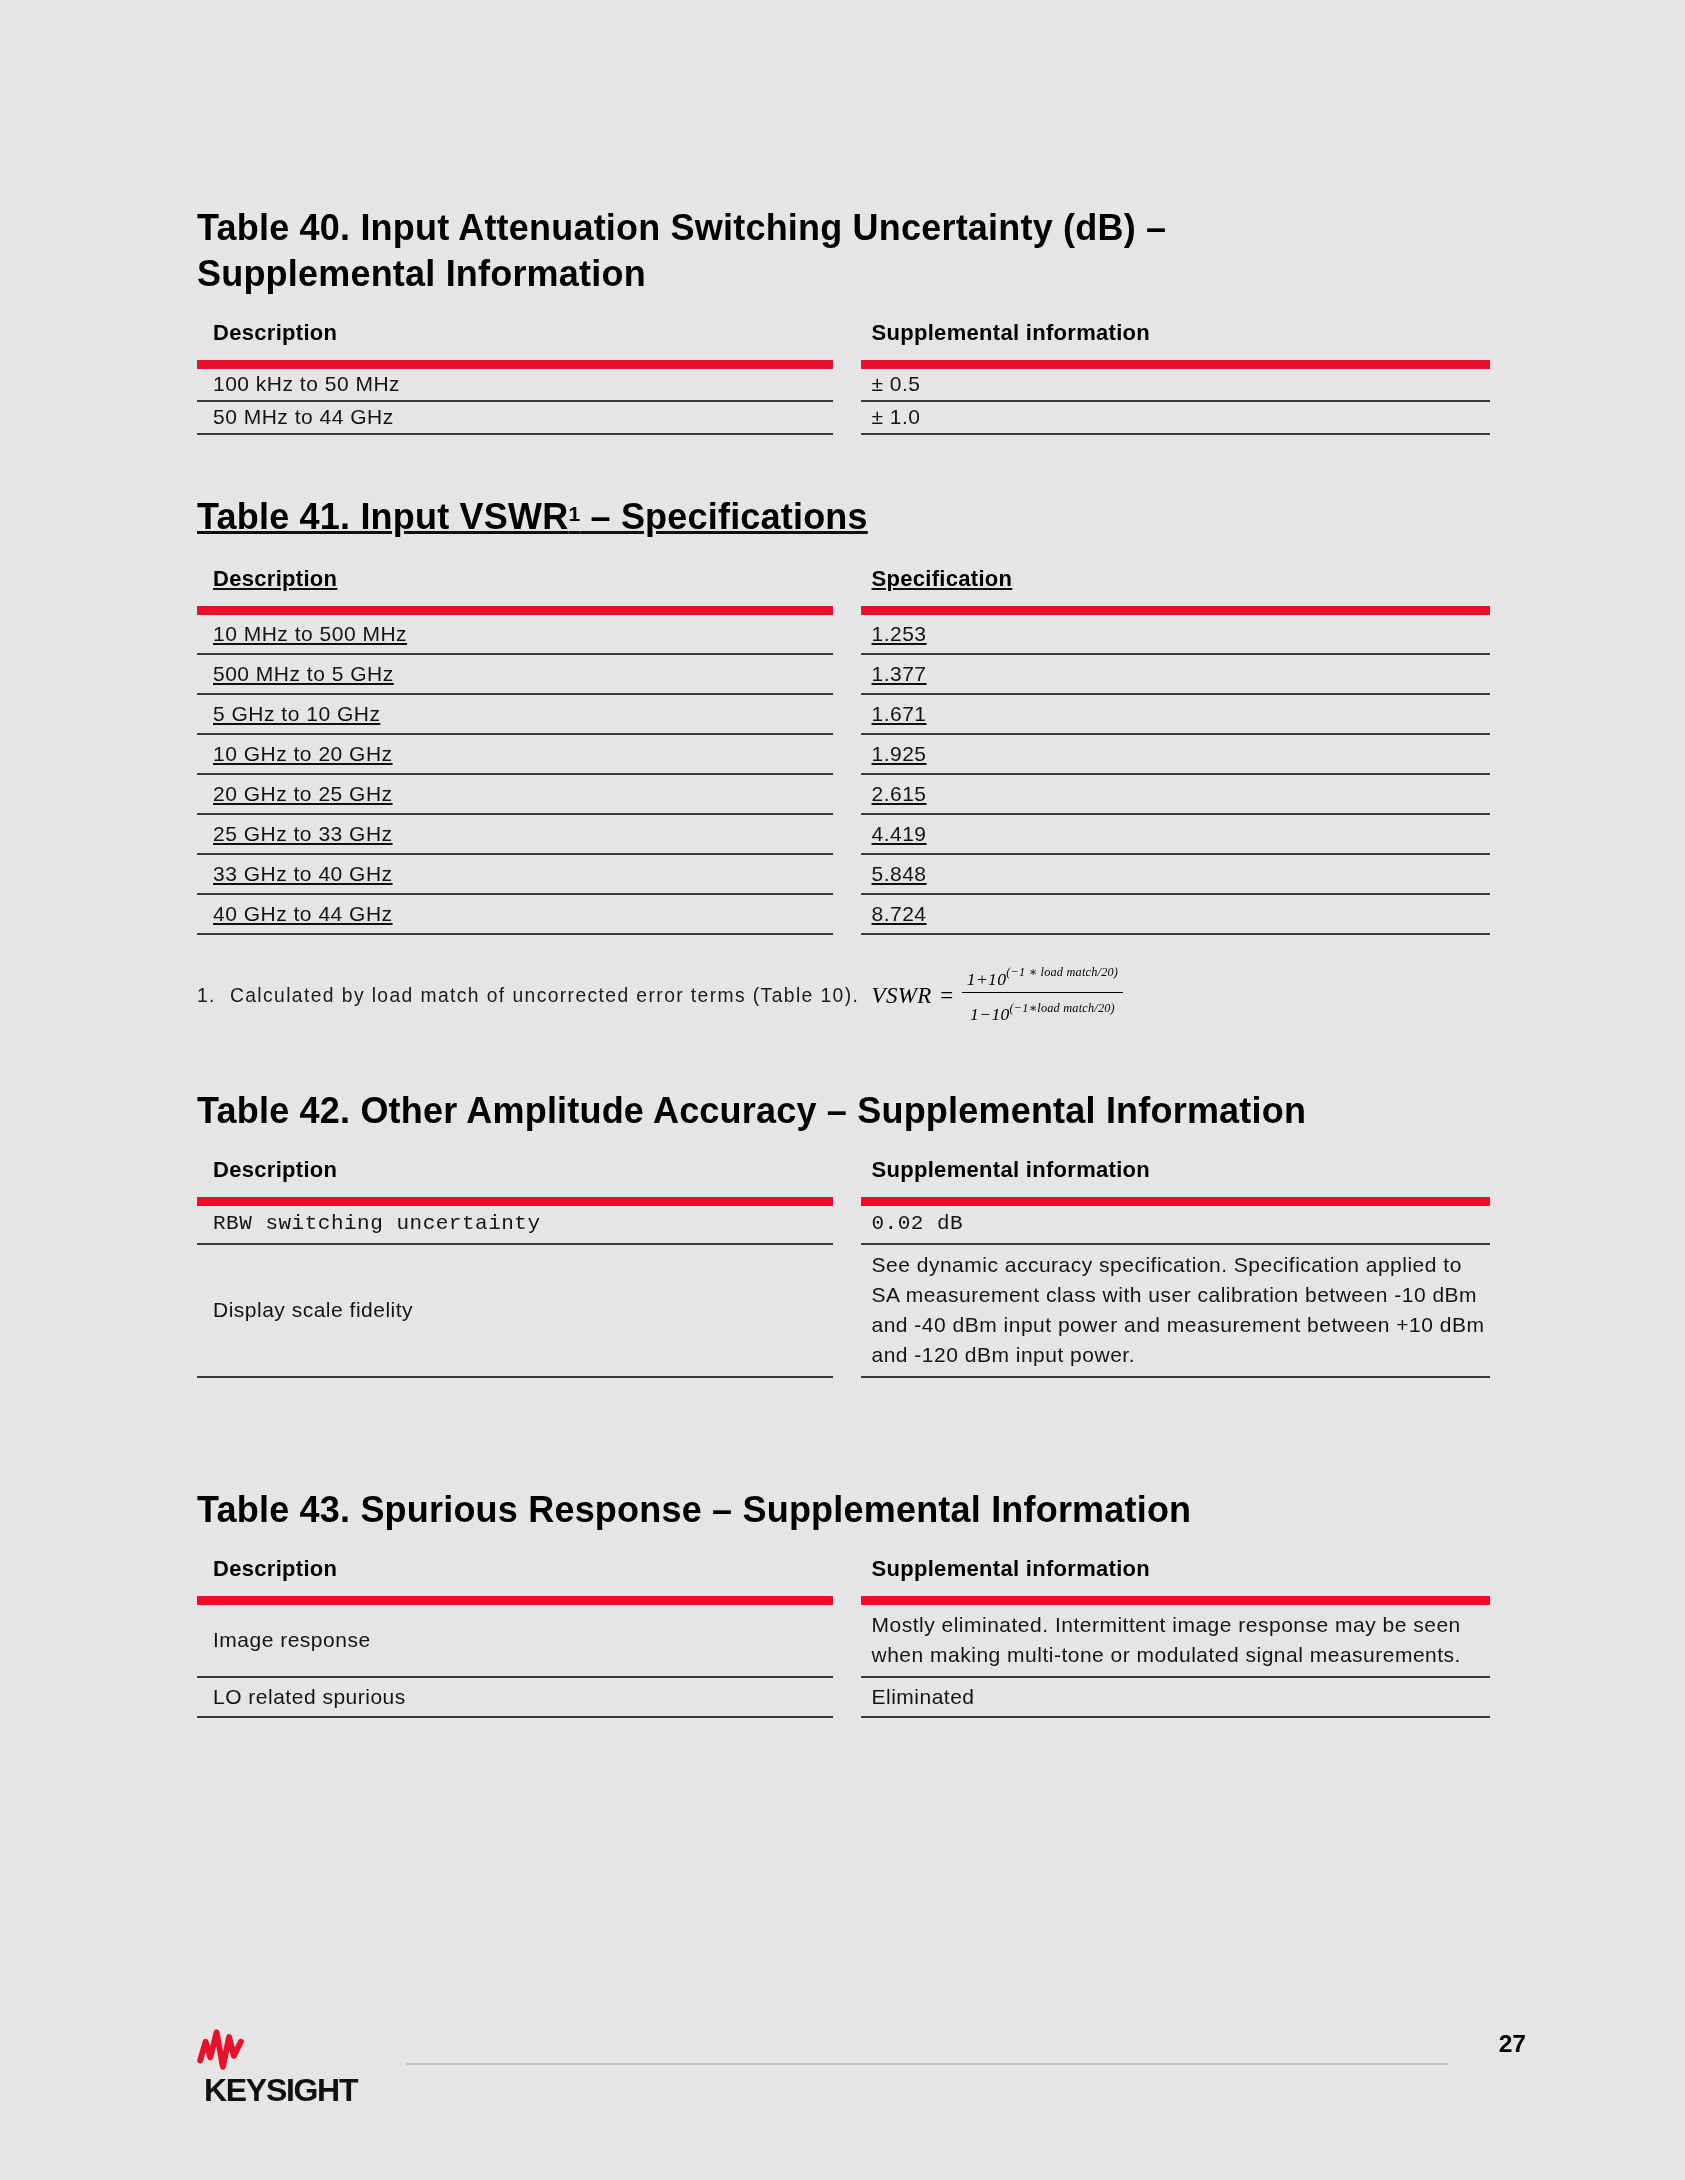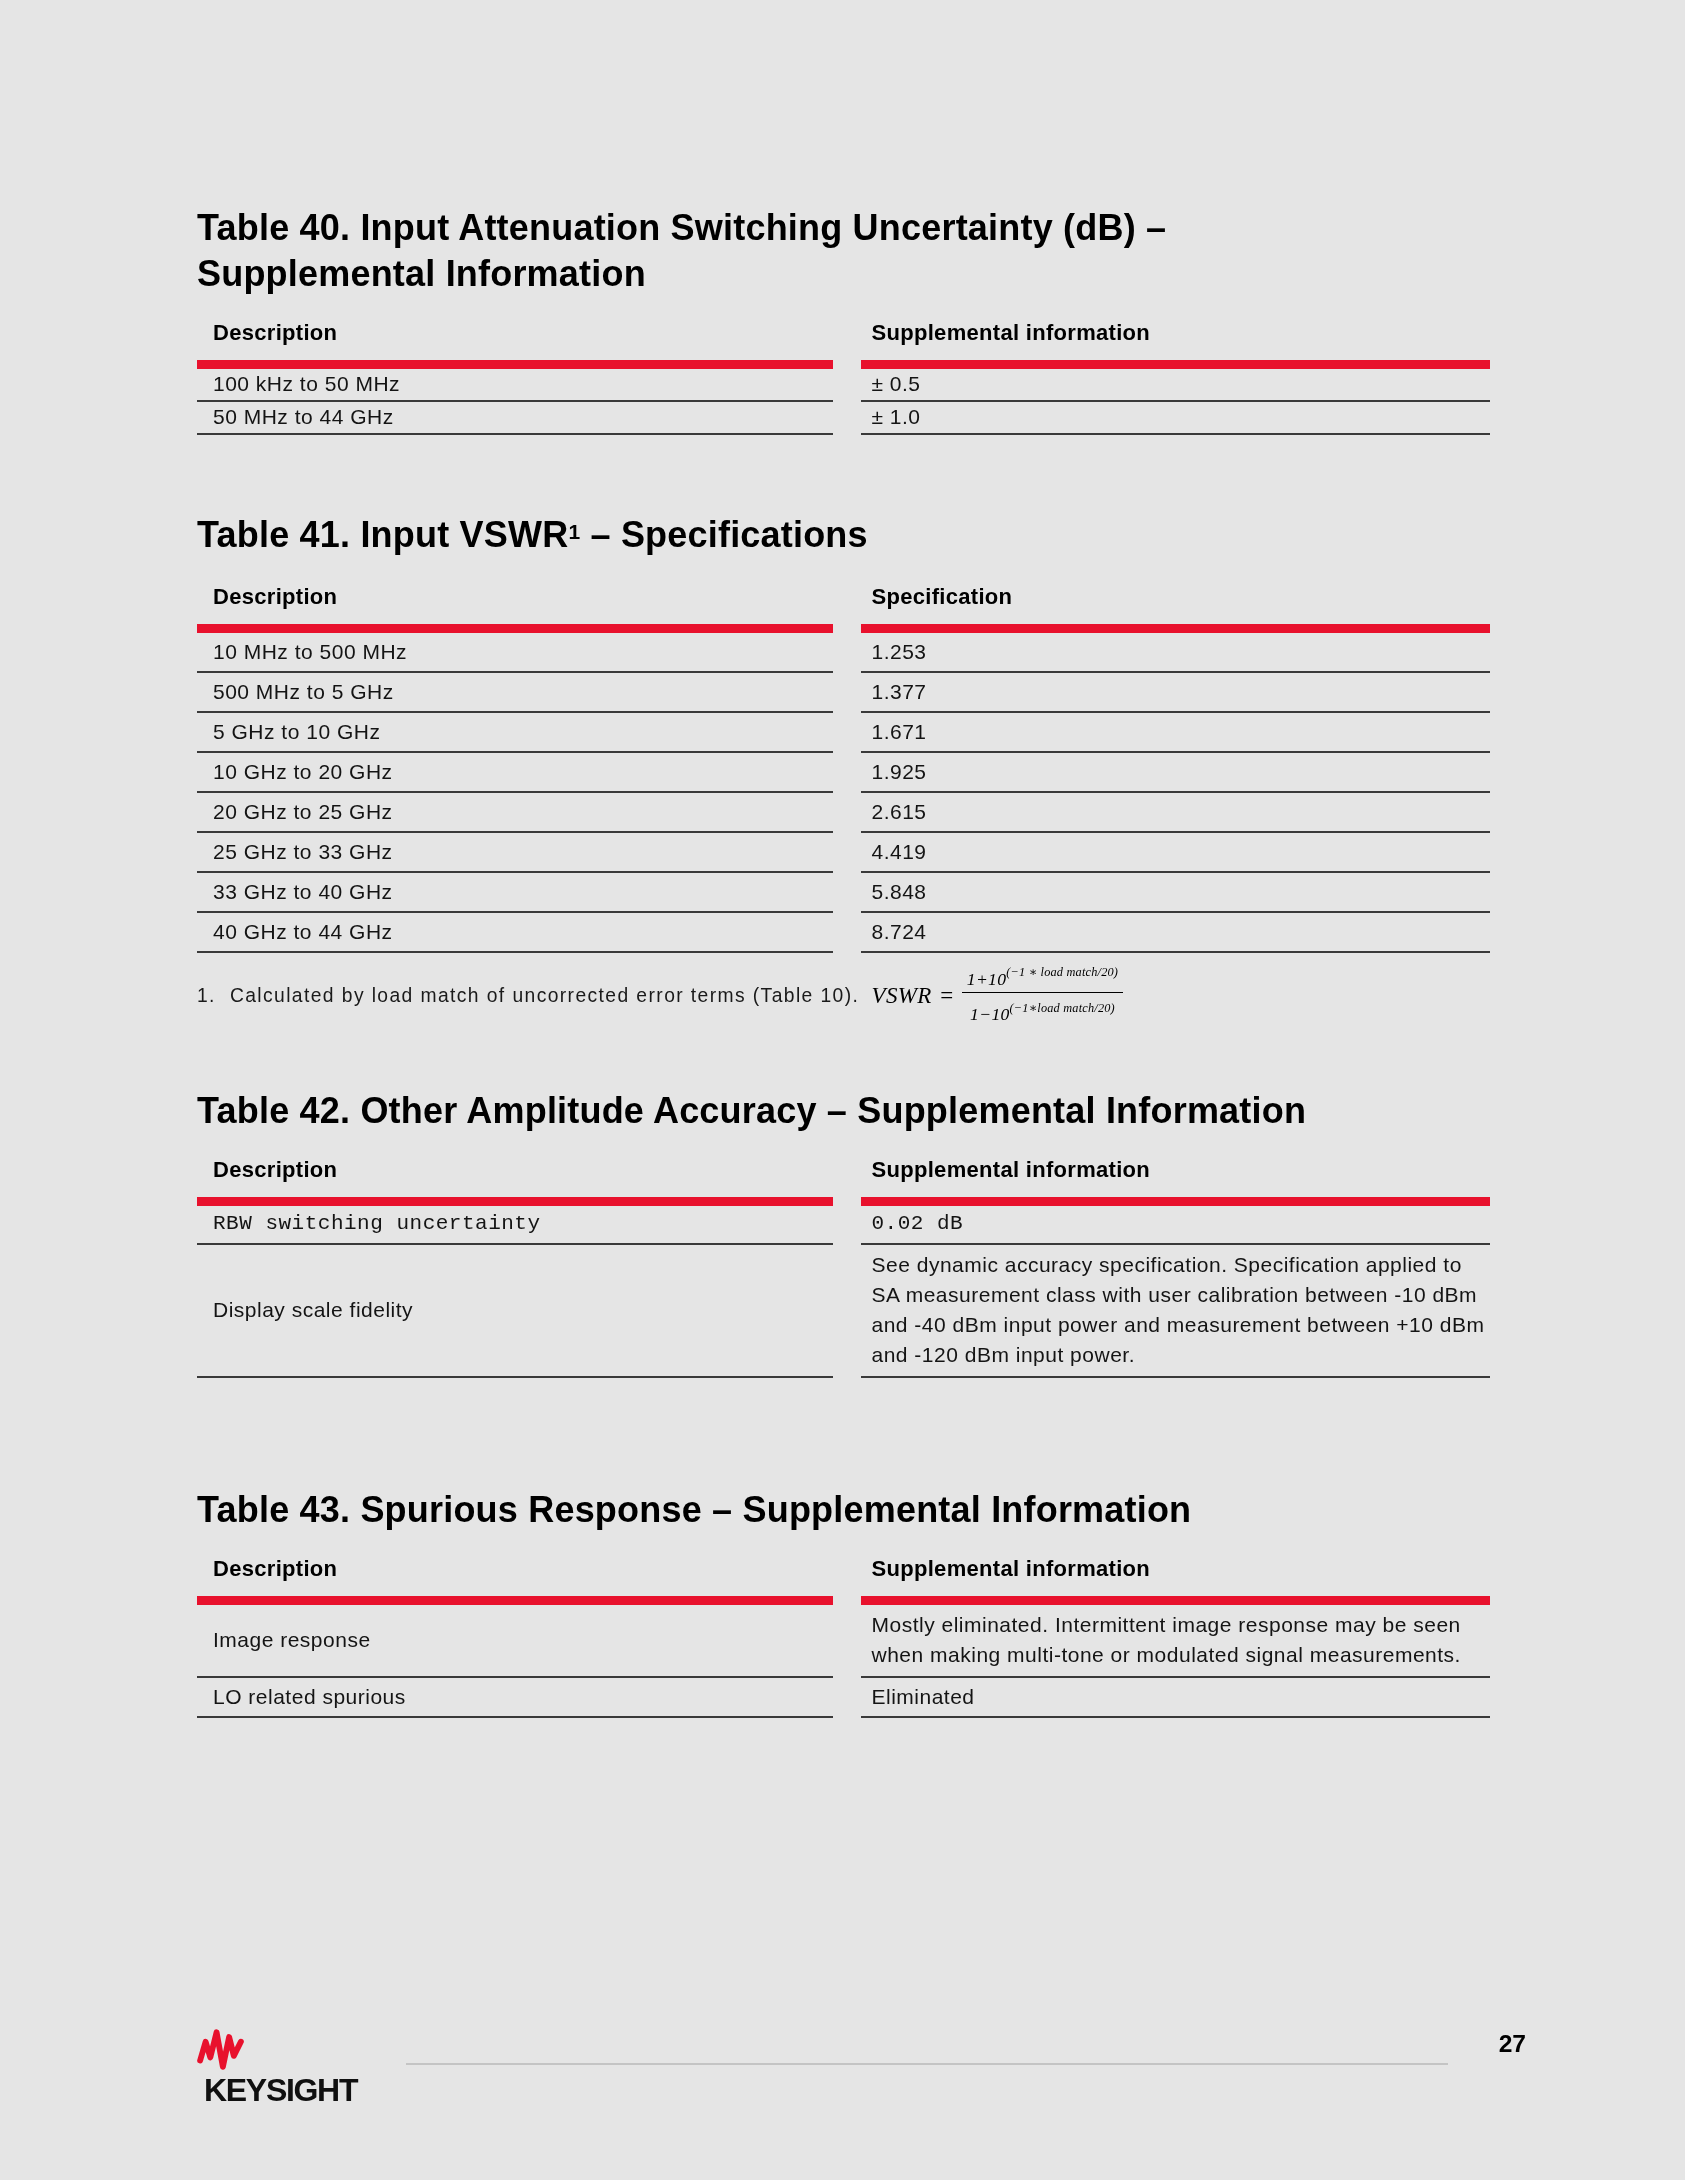--- a/index.html
+++ b/index.html
@@ -103,21 +103,21 @@
         <div class="cell c1">100 kHz to 50 MHz</div>
         <div class="cell c2">± 0.5</div>
       </div>
       <div class="trow drow r38">
         <div class="cell c1">50 MHz to 44 GHz</div>
         <div class="cell c2">± 1.0</div>
       </div>
     </div>
   </section>
 
-  <section class="section" id="t41" style="top:512px;">
+  <section class="section" id="t41" style="top:494px;text-decoration:underline;">
     <h2 class="tbl-title">
       <span>Table 41. Input VSWR</span><sup>1</sup><span> – Specifications</span>
     </h2>
     <div class="spec-table">
       <div class="trow thead">
         <div class="cell c1">Description</div>
         <div class="cell c2">Specification</div>
       </div>
       <div class="trow redbar">
         <div class="cell c1"></div>

